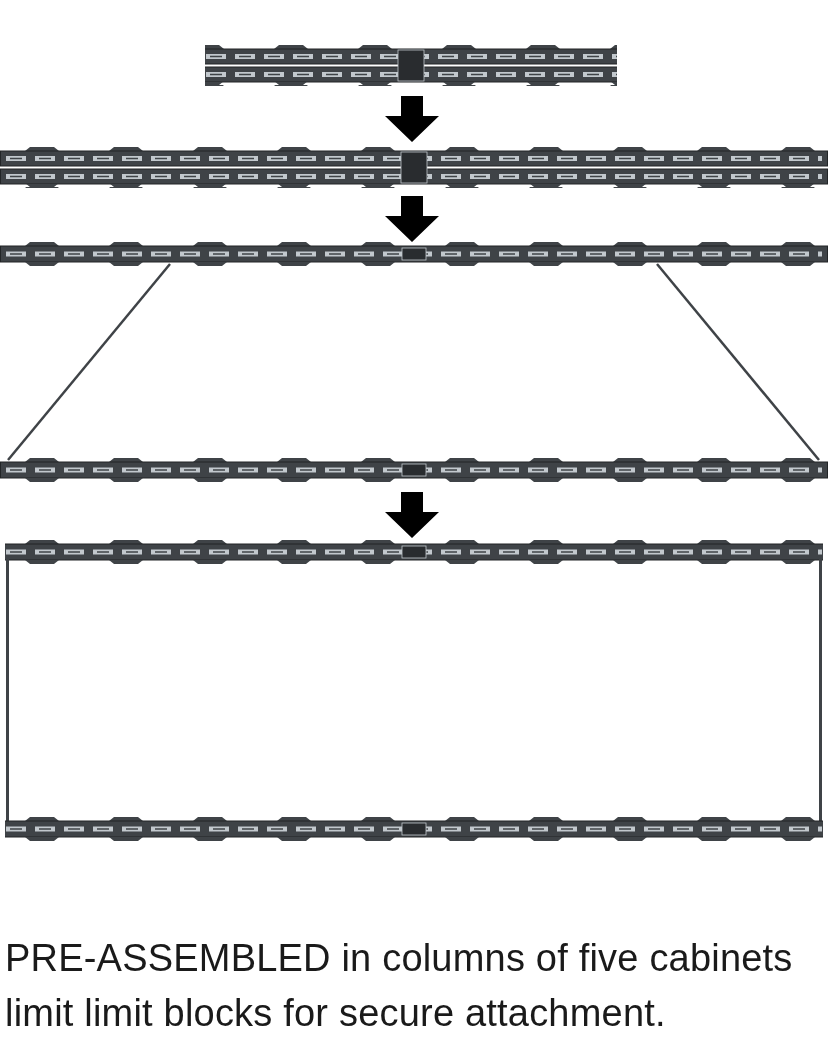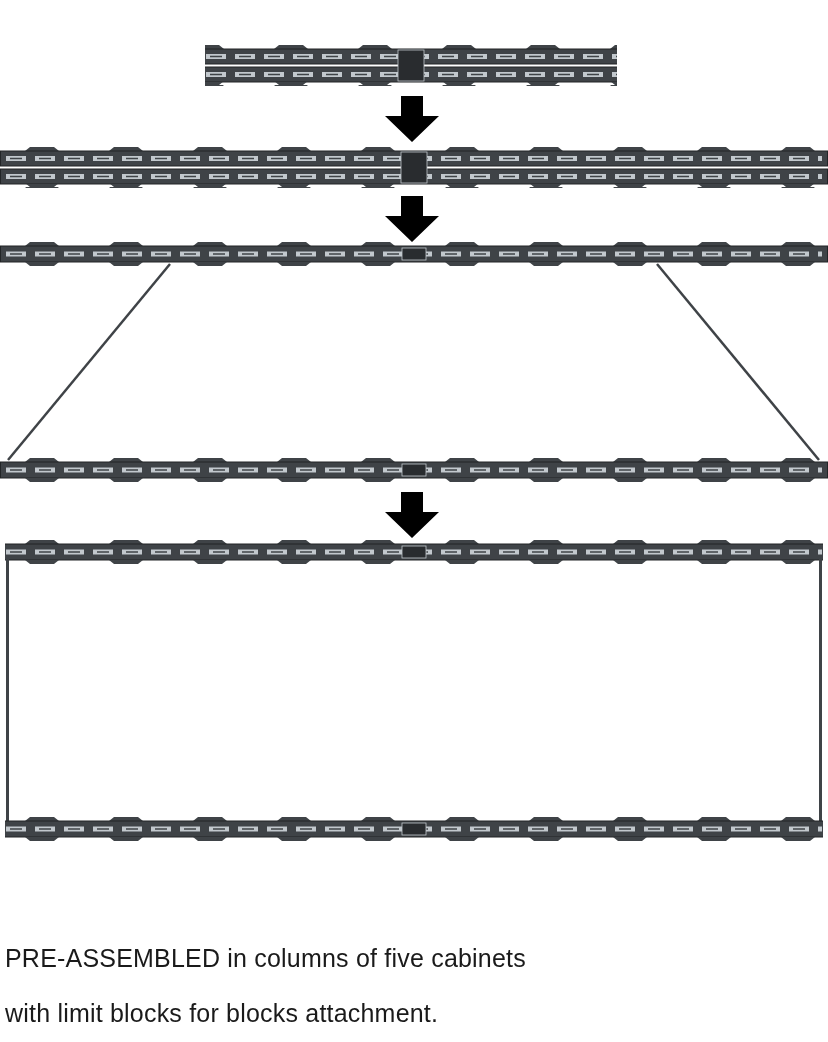--- a/index.html
+++ b/index.html
@@ -16,21 +16,21 @@
   .abs{position:absolute;display:block;}
   .rail-bar{fill:var(--rail);stroke:var(--rail-outline);stroke-width:1;}
   .notch-up{fill:url(#notchUp);}
   .notch-down{fill:url(#notchDown);}
   .notch-shape{fill:var(--rail);}
   .rail-dash{stroke:var(--rail-dash);stroke-width:5;stroke-dasharray:20 9;fill:none;}
   .rail-dash-inner{stroke:var(--rail);stroke-width:1.6;stroke-dasharray:12 17;stroke-dashoffset:-4;fill:none;}
   .rail-joint{fill:var(--rail-joint);stroke:var(--rail-dash);stroke-width:0.8;}
   .guide{stroke:var(--rail);stroke-width:2.5;}
   .frame-edge{position:absolute;background:var(--rail);}
-  .caption{position:absolute;left:5px;top:931px;margin:0;font-size:25px;line-height:55px;color:var(--text);letter-spacing:0.2px;}
+  .caption{position:absolute;left:5px;top:931px;margin:0;font-size:38px;line-height:55px;color:var(--text);letter-spacing:0.2px;}
 </style>
 </head>
 <body>
 
 <div class="stage">
 
   <svg width="0" height="0" style="position:absolute" aria-hidden="true">
     <defs>
       <pattern id="notchUp" width="84" height="4" patternUnits="userSpaceOnUse">
         <path d="M25 4 L30 0 H54 L59 4 Z" class="notch-shape"></path>
@@ -102,16 +102,16 @@
       </svg>
     <div class="frame-edge" style="left:6px;top:18px;width:3px;height:263px"></div>
     <div class="frame-edge" style="left:819px;top:18px;width:3px;height:263px"></div>
     <svg class="abs" style="left:5px;top:277px" width="818" height="24" viewBox="5 0 818 24">
         <use href="#railThin"></use>
       </svg>
   </div>
 
   <p class="caption">
     <span>PRE-ASSEMBLED in columns of five cabinets</span><br>
-    <span>with limit blocks for blocks attachment.</span>
+    <span>limit limit blocks for secure attachment.</span>
   </p>
 
 </div>
 
 </body></html>

